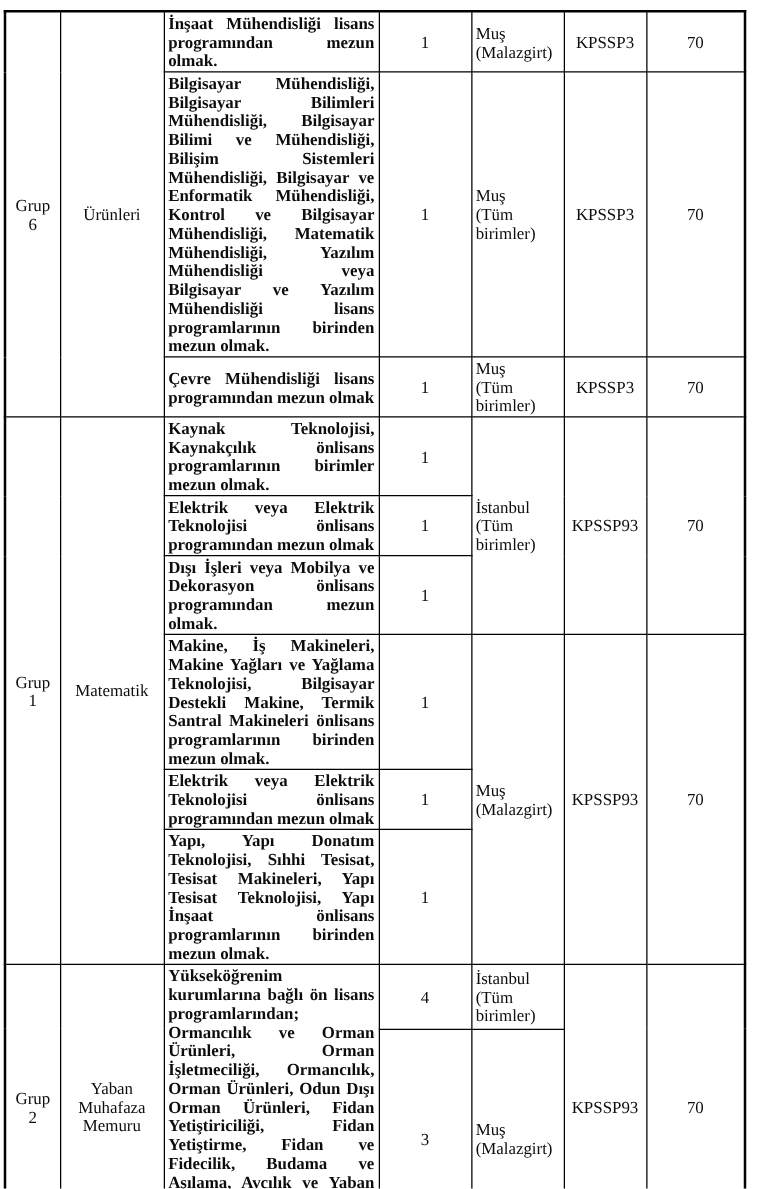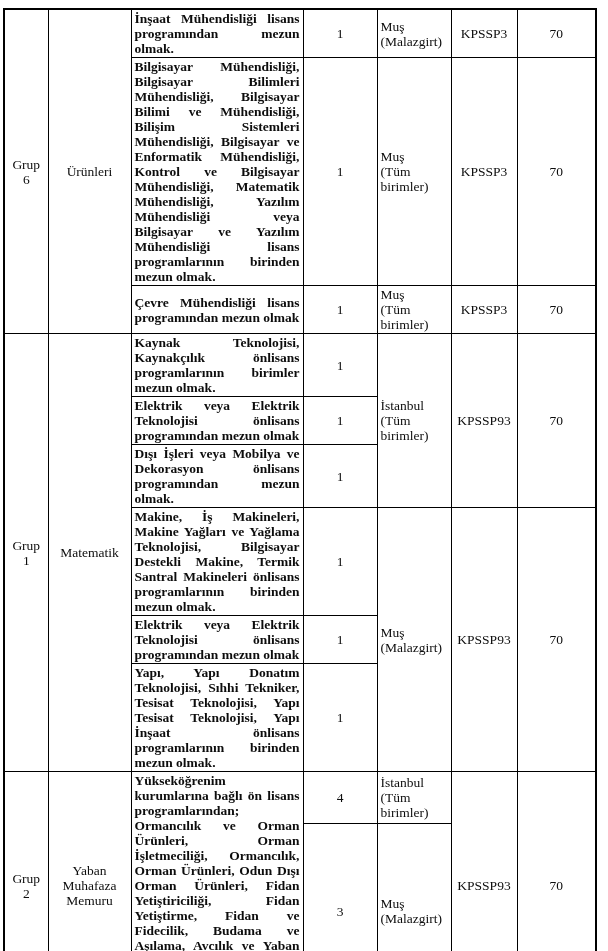--- a/index.html
+++ b/index.html
@@ -104,21 +104,21 @@
         <td class="loc" rowspan="3">Muş
 (Malazgirt)</td>
         <td class="ctr" rowspan="3">KPSSP93</td>
         <td class="ctr" rowspan="3">70</td>
       </tr>
       <tr style="height:45px">
         <td class="req">Elektrik veya Elektrik Teknolojisi önlisans programından mezun olmak</td>
         <td class="ctr">1</td>
       </tr>
       <tr style="height:108px">
-        <td class="req">Yapı, Yapı Donatım Teknolojisi, Sıhhi Tekniker, Tesisat Teknolojisi, Yapı Tesisat Teknolojisi, Yapı İnşaat önlisans programlarının birinden mezun olmak.</td>
+        <td class="req">Yapı, Yapı Donatım Teknolojisi, Sıhhi Tesisat, Tesisat Makineleri, Yapı Tesisat Teknolojisi, Yapı İnşaat önlisans programlarının birinden mezun olmak.</td>
         <td class="ctr">1</td>
       </tr>
 
       <tr style="height:45px">
         <td class="grp" rowspan="2">Grup 2</td>
         <td class="ctr" rowspan="2">Yaban Muhafaza Memuru</td>
         <td class="req" rowspan="2">Yükseköğrenim kurumlarına bağlı ön lisans programlarından; Ormancılık ve Orman Ürünleri, Orman İşletmeciliği, Ormancılık, Orman Ürünleri, Odun Dışı Orman Ürünleri, Fidan Yetiştiriciliği, Fidan Yetiştirme, Fidan ve Fidecilik, Budama ve Aşılama, Avcılık ve Yaban Hayatı, Av ve Yaban Hayatı bölümlerinin birinden mezun olmak.</td>
         <td class="ctr">4</td>
         <td class="loc">İstanbul
 (Tüm

